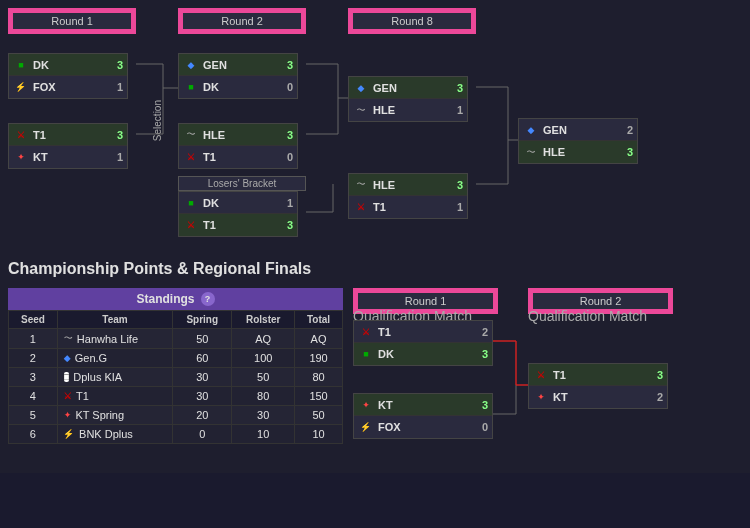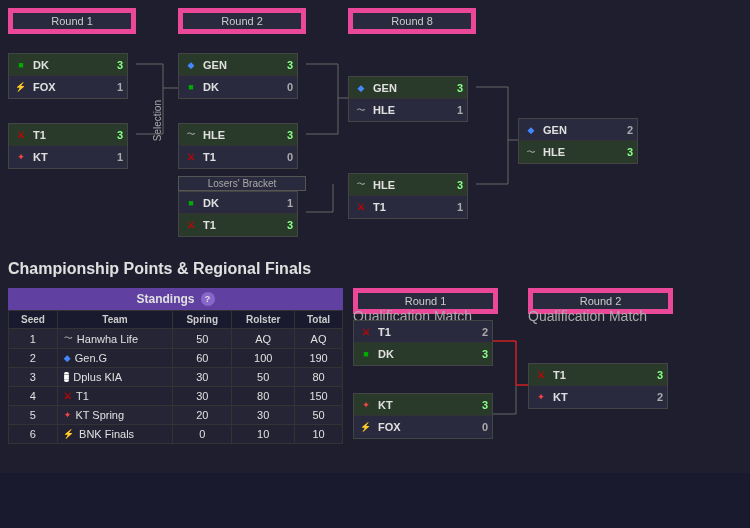--- a/index.html
+++ b/index.html
@@ -452,21 +452,21 @@
     </td>
     <td>20</td>
     <td>30</td>
     <td>50</td>
   </tr>
             <tr>
     <td>6</td>
     <td>
       <div class="team-cell">
         <span class="logo-bnk">⚡</span>
-        <span>BNK Finals</span>
+        <span>BNK Dplus</span>
       </div>
     </td>
     <td>0</td>
     <td>10</td>
     <td>10</td>
   </tr>
           </tbody>
       </table>
     </div>
 

